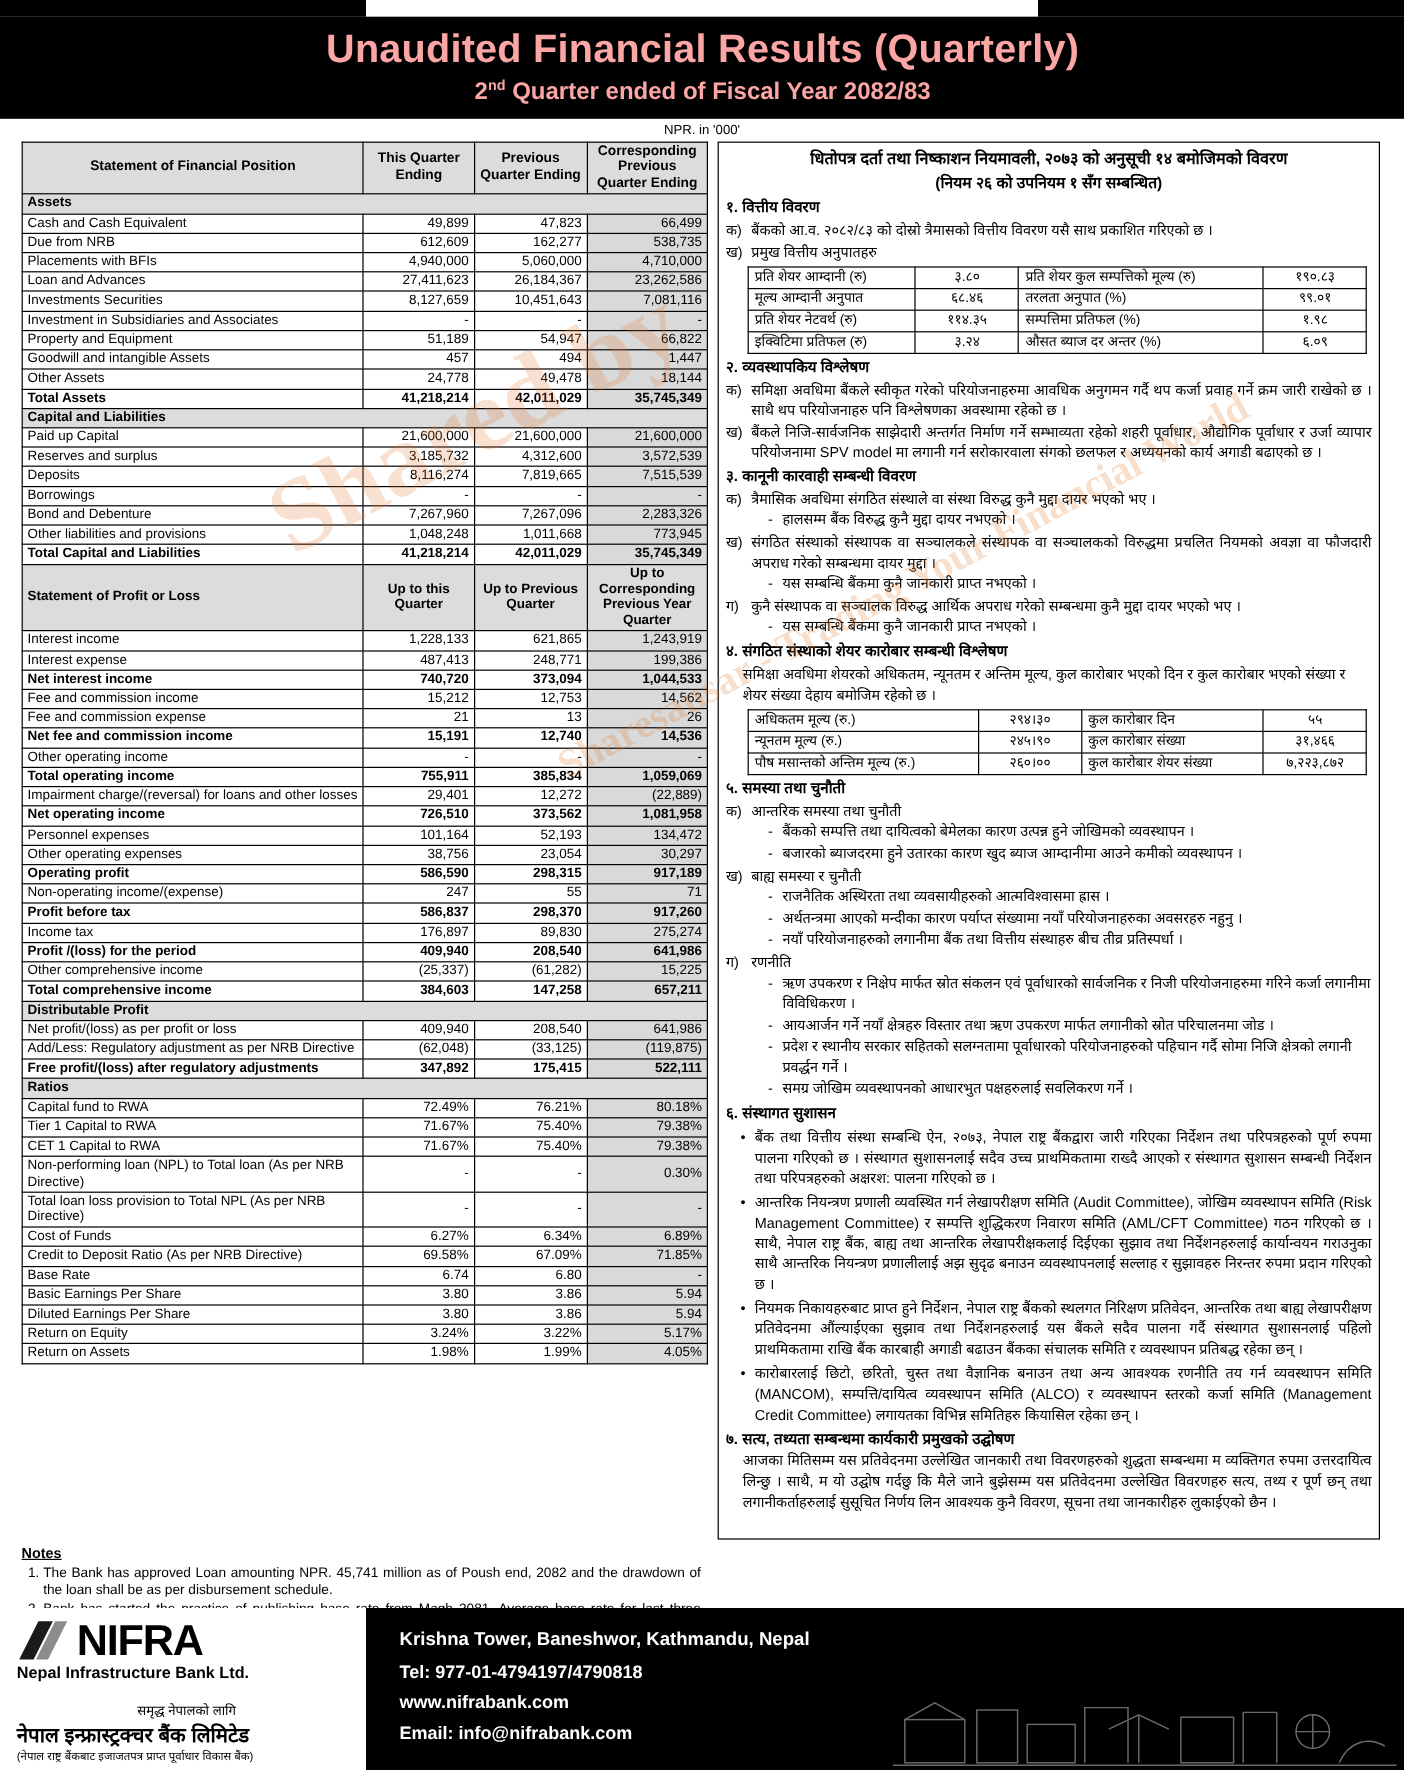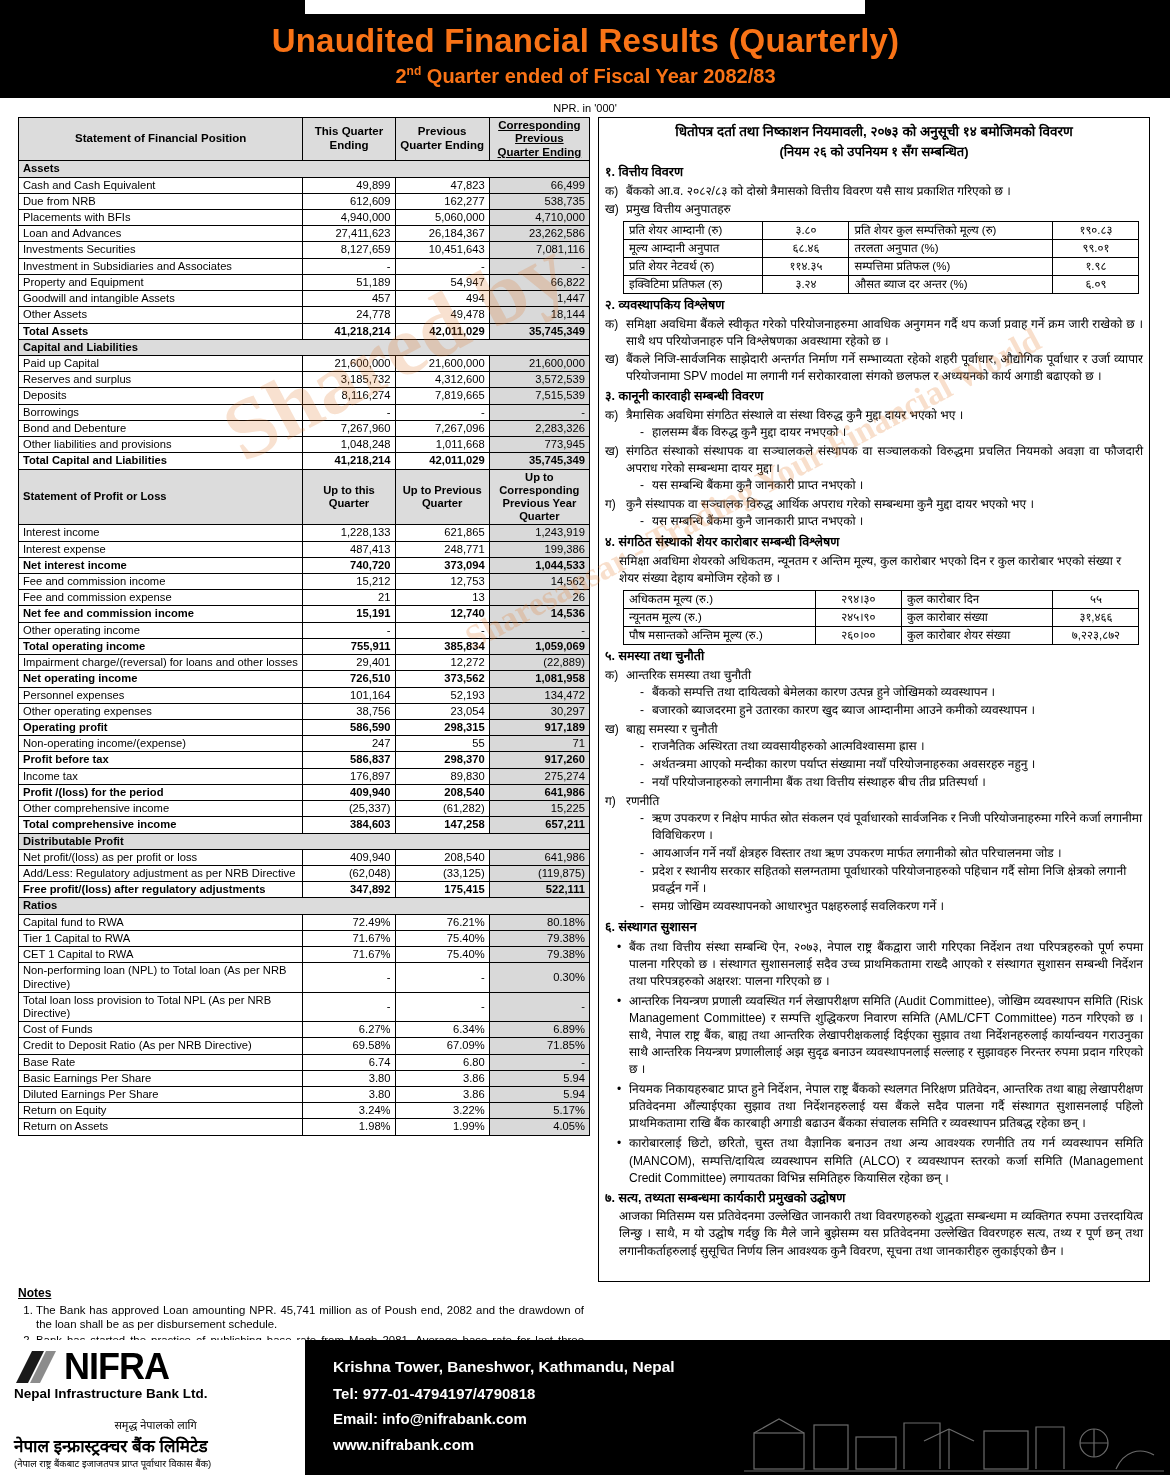--- a/index.html
+++ b/index.html
@@ -33,21 +33,21 @@
     width: 560px;
     font-size: 8px;
     text-align: center;
     color: #555;
     line-height: 14px;
     letter-spacing: 0.5px;
   }
   
   .header {
     background: #000;
-    color: #f97316;
+    color: #fca5a5;
     text-align: center;
     padding: 8px 0 10px 1px;
   }
   .header h1 {
     margin: 0;
     font-size: 33px;
     font-weight: bold;
     letter-spacing: 0.2px;
   }
   .header h2 {
@@ -82,21 +82,21 @@
   }
   table.fin th {
     background: #dcdcdc;
     font-weight: bold;
     text-align: center;
     font-size: 11.5px;
   }
   .c1 { width: 278px; }
   .c2 { width: 90px; }
   .c3 { width: 92px; }
-  .c4 { width: 98px; text-decoration: underline; }
+  .c4 { width: 98px; }
   td.num { text-align: right; font-variant-numeric: tabular-nums; }
   tr.bold td { font-weight: bold; }
   .sectionhdr td { background: #dcdcdc; font-weight: bold; }
   .hcell { background:#dcdcdc; font-weight:bold; text-align:center;}
   .shade-col { background: #d9d9d9; }
 
   
   .rpanel {
     border: 1px solid #000;
     padding: 4px 6px 6px 6px;
@@ -770,22 +770,22 @@
           </div>
         </div>
         <div class="logo-sub">Nepal Infrastructure Bank Ltd.</div>
         <div class="logo-sub2">समृद्ध नेपालको लागि</div>
         <div class="logo-np">नेपाल इन्फ्रास्ट्रक्चर बैंक लिमिटेड</div>
         <div class="logo-np2">(नेपाल राष्ट्र बैंकबाट इजाजतपत्र प्राप्त पूर्वाधार विकास बैंक)</div>
       </div>
       <div class="addr">
         <div class="l1">Krishna Tower, Baneshwor, Kathmandu, Nepal</div>
         <div>Tel: 977-01-4794197/4790818</div>
+        <div>www.nifrabank.com</div>
         <div>Email: info@nifrabank.com</div>
-        <div>www.nifrabank.com</div>
       </div>
       <div class="skyline">
         <svg width="420" height="70" viewBox="0 0 420 70">
           <g fill="none" stroke="#6b6b6b" stroke-width="1.2">
             <rect x="10" y="30" width="50" height="36"></rect>
             <path d="M10 30 L35 16 L60 30"></path>
             <rect x="70" y="22" width="34" height="44"></rect>
             <rect x="112" y="34" width="40" height="32"></rect>
             <path d="M160 66 L160 20 L196 20 L196 66"></path>
             <path d="M205 66 L205 26 M205 26 L230 38 M205 26 L180 38"></path>

